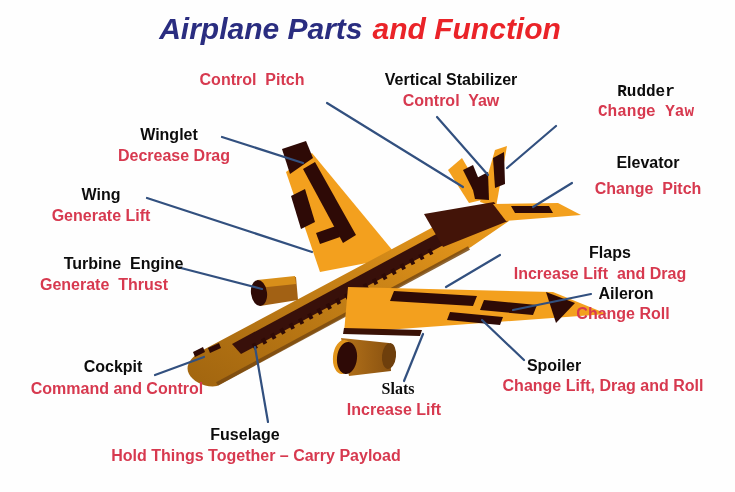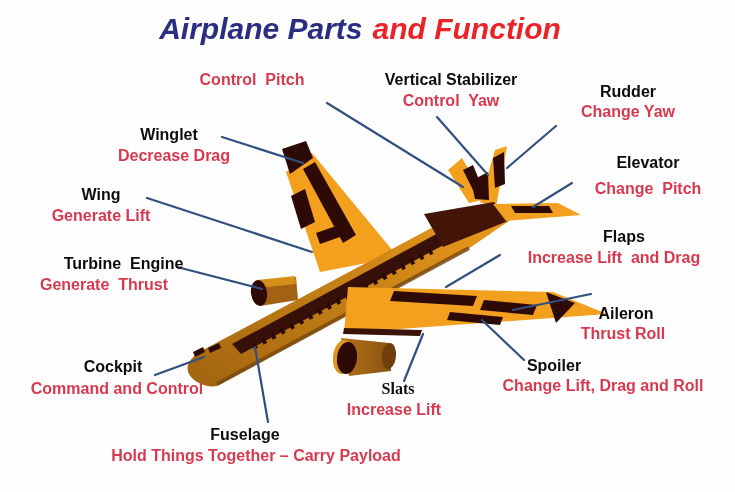--- a/index.html
+++ b/index.html
@@ -98,25 +98,25 @@
         <line x1="591" y1="294" x2="513" y2="310" stroke="#32507f" stroke-width="2.2" stroke-linecap="round"></line>
         <line x1="482" y1="320" x2="524" y2="360" stroke="#32507f" stroke-width="2.2" stroke-linecap="round"></line>
       </g>
   </svg>
 
   <div class="title"><span class="t1">Airplane Parts</span><span class="t2">and Function</span></div>
 
   <div id="labels">
       <div class="label" style="left: 252px; top: 69px; line-height: 21px;"><div class="func">Control  Pitch</div></div>
       <div class="label" style="left: 451px; top: 69px; line-height: 21px;"><div class="part">Vertical Stabilizer</div><div class="func">Control  Yaw</div></div>
-      <div class="label" style="left: 628px; top: 82px; line-height: 20px;"><div class="part">Rudder</div><div class="func">Change Yaw</div></div>
+      <div class="label" style="left: 646px; top: 82px; line-height: 20px; font-family: Liberation Mono, monospace;"><div class="part">Rudder</div><div class="func">Change Yaw</div></div>
       <div class="label" style="left: 648px; top: 150px; line-height: 26px;"><div class="part">Elevator</div><div class="func">Change  Pitch</div></div>
       <div class="label" style="left: 174px; top: 124px; line-height: 21px;"><div class="part" style="transform: translateX(-5px);">Winglet</div><div class="func">Decrease Drag</div></div>
       <div class="label" style="left: 101px; top: 184px; line-height: 21px;"><div class="part">Wing</div><div class="func">Generate Lift</div></div>
       <div class="label" style="left: 104px; top: 253px; line-height: 21px;"><div class="part" style="transform: translateX(3px); margin-left: 33px;">Turbine  Engine</div><div class="func">Generate  Thrust</div></div>
       <div class="label" style="left: 117px; top: 356px; line-height: 22px;"><div class="part" style="transform: translateX(-4px);">Cockpit</div><div class="func">Command and Control</div></div>
       <div class="label" style="left: 256px; top: 424px; line-height: 21px;"><div class="part" style="transform: translateX(-11px);">Fuselage</div><div class="func">Hold Things Together – Carry Payload</div></div>
       <div class="label" style="left: 394px; top: 378px; line-height: 21px;"><div class="part" style="transform: translateX(4px); font-family: Liberation Serif, serif;">Slats</div><div class="func">Increase Lift</div></div>
-      <div class="label" style="left: 600px; top: 226px; line-height: 21px; margin-left: 14px;"><div class="part" style="transform: translateX(10px);">Flaps</div><div class="func">Increase Lift  and Drag</div></div>
-      <div class="label" style="left: 623px; top: 284px; line-height: 20px; margin-top: 20px;"><div class="part" style="transform: translateX(3px);">Aileron</div><div class="func">Thrust Roll</div></div>
+      <div class="label" style="left: 600px; top: 242px; line-height: 21px;"><div class="part" style="transform: translateX(10px);">Flaps</div><div class="func">Increase Lift  and Drag</div></div>
+      <div class="label" style="left: 623px; top: 284px; line-height: 20px;"><div class="part" style="transform: translateX(3px);">Aileron</div><div class="func">Change Roll</div></div>
       <div class="label" style="left: 603px; top: 356px; line-height: 20px;"><div class="part" style="transform: translateX(-49px);">Spoiler</div><div class="func">Change Lift, Drag and Roll</div></div>
     </div>
 </div>
 
 </body></html>

